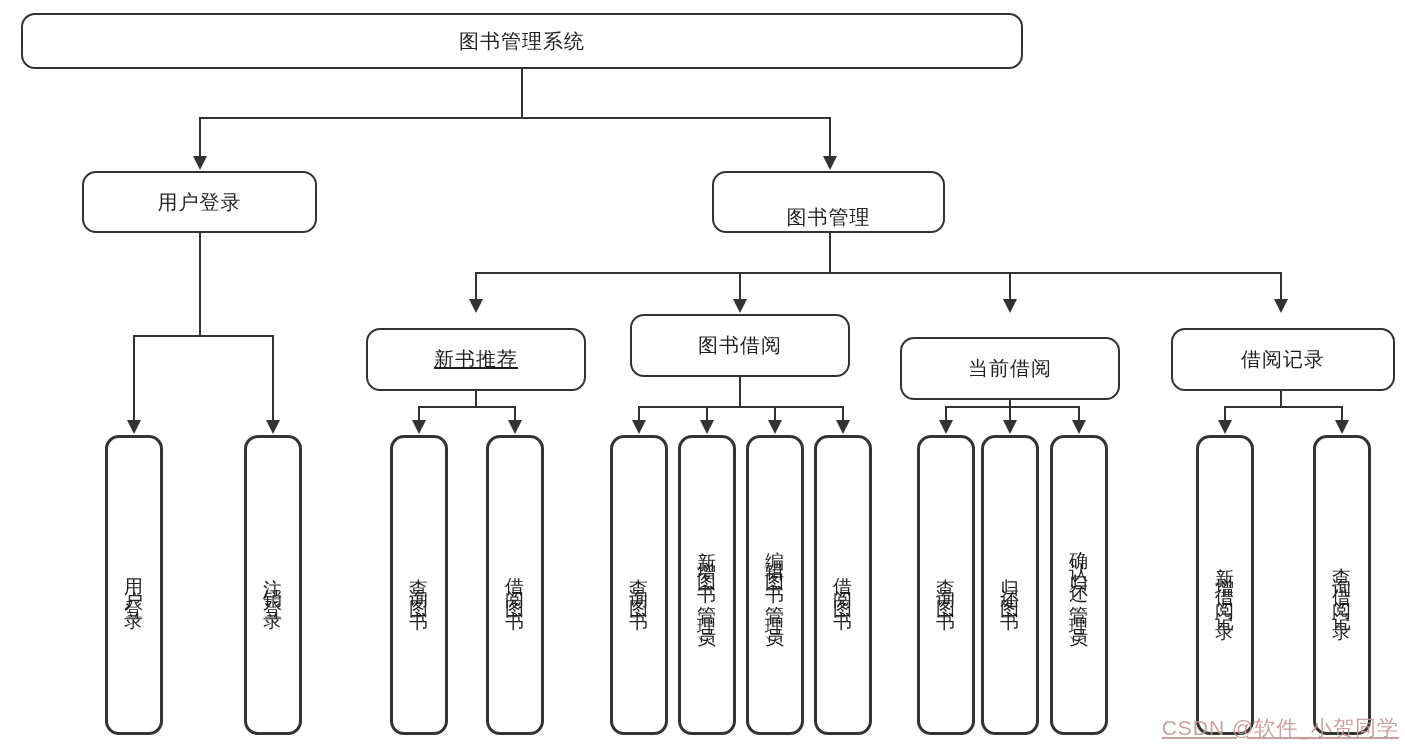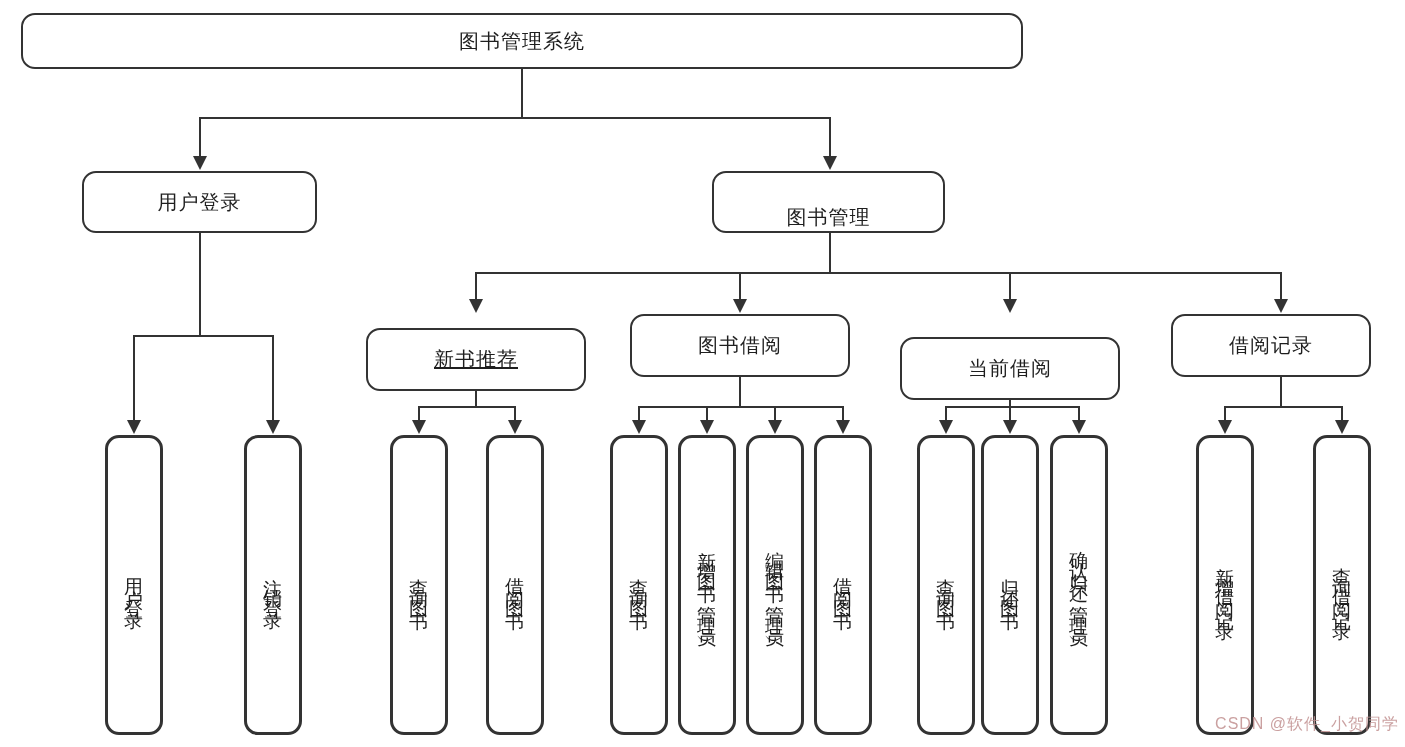--- a/index.html
+++ b/index.html
@@ -54,24 +54,25 @@
     text-orientation: mixed;
     font-size: 19px;
     line-height: 1;
     letter-spacing: 11px;
     white-space: nowrap;
   }
   .watermark {
     position: absolute;
     right: 6px;
     top: 714px;
-    font-size: 16px;
+    font-size: 21px;
     color: rgba(196, 150, 150, 0.9);
     z-index: 3;
     letter-spacing: 1px;
+    text-decoration: underline;
   }
 </style>
 </head>
 <body>
 
 <div class="canvas">
 
   <svg class="connectors" width="1405" height="747" viewBox="0 0 1405 747">
     <defs>
       <marker id="ah" viewBox="0 0 14 14" refX="12" refY="7" markerWidth="10" markerHeight="7" orient="auto">
@@ -126,21 +127,21 @@
 
   <div class="node hbox" style="left:366px; top:328px; width:220px; height:63px;text-decoration:underline;">
     <span>新书推荐</span>
   </div>
   <div class="node hbox" style="left:630px; top:314px; width:220px; height:63px;">
     <span>图书借阅</span>
   </div>
   <div class="node hbox" style="left:900px; top:314px; width:220px; height:63px;margin-top:23px;">
     <span>当前借阅</span>
   </div>
-  <div class="node hbox" style="left:1171px; top:314px; width:200px; height:63px;justify-content:center;">
+  <div class="node hbox" style="left:1171px; top:328px; width:224px; height:63px;justify-content:center;">
     <span>借阅记录</span>
   </div>
 
   <div class="node vbox" style="left:105px;">
     <span class="vtext">用户登录</span>
   </div>
   <div class="node vbox" style="left:244px;">
     <span class="vtext">注销登录</span>
   </div>
 

